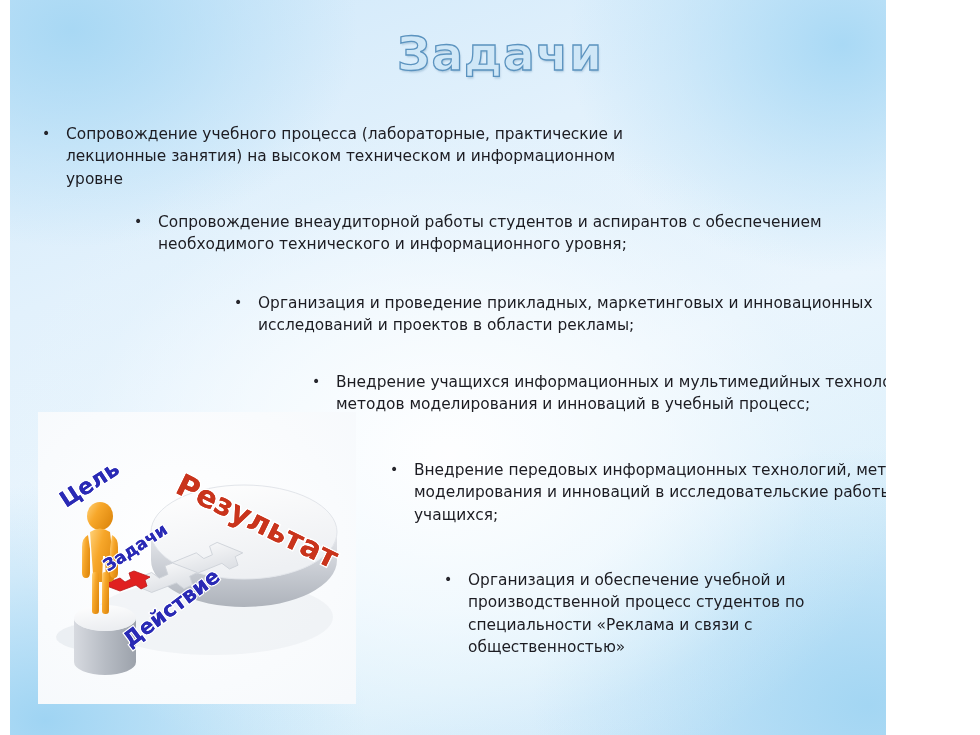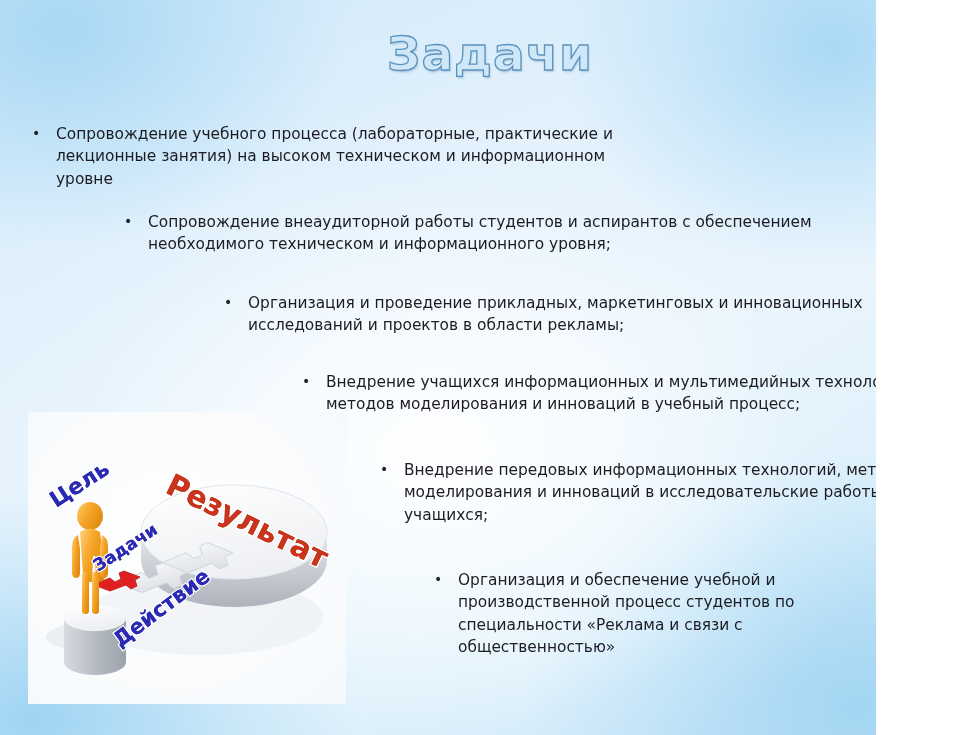--- a/index.html
+++ b/index.html
@@ -16,20 +16,21 @@
     width: 876px;
     height: 735px;
     background:
       radial-gradient(ellipse 62% 55% at 50% 62%, rgba(255,255,255,0.95) 0%, rgba(250,253,255,0.65) 38%, rgba(235,246,253,0.15) 68%, rgba(255,255,255,0) 85%),
       radial-gradient(ellipse 42% 38% at 7% 4%, #a8d8f4 0%, rgba(168,216,244,0.35) 48%, rgba(168,216,244,0) 78%),
       radial-gradient(ellipse 40% 40% at 95% 6%, #a9d9f5 0%, rgba(169,217,245,0.35) 48%, rgba(169,217,245,0) 78%),
       radial-gradient(ellipse 46% 40% at 4% 98%, #9fd4f3 0%, rgba(159,212,243,0.35) 50%, rgba(159,212,243,0) 80%),
       radial-gradient(ellipse 48% 44% at 98% 96%, #a3d6f3 0%, rgba(163,214,243,0.35) 50%, rgba(163,214,243,0) 80%),
       linear-gradient(160deg, #cfe8fa 0%, #e2f1fc 30%, #eaf5fd 55%, #dcf0fb 80%, #c9e5f9 100%);
     overflow: hidden;
+    margin-left: 10px;
   }
 
   
   #title {
     position: absolute;
     top: 26px;
     left: 0;
     width: 980px;
     text-align: center;
     font-family: "DejaVu Sans", "Liberation Sans", sans-serif;
@@ -94,21 +95,21 @@
 
   <div id="title" class="lbl">Задачи</div>
 
   <div class="bullet" id="b1">
     <span class="marker">•</span>
     <span class="btext">Сопровождение учебного процесса (лабораторные, практические и лекционные занятия) на высоком техническом и информационном уровне</span>
   </div>
 
   <div class="bullet" id="b2">
     <span class="marker">•</span>
-    <span class="btext">Сопровождение внеаудиторной работы студентов и аспирантов с обеспечением необходимого техническом и информационного уровня;</span>
+    <span class="btext">Сопровождение внеаудиторной работы студентов и аспирантов с обеспечением необходимого технического и информационного уровня;</span>
   </div>
 
   <div class="bullet" id="b3">
     <span class="marker">•</span>
     <span class="btext">Организация и проведение прикладных, маркетинговых и инновационных исследований и проектов в области рекламы;</span>
   </div>
 
   <div class="bullet" id="b4">
     <span class="marker">•</span>
     <span class="btext">Внедрение учащихся информационных и мультимедийных технологий, методов моделирования и инноваций в учебный процесс;</span>

